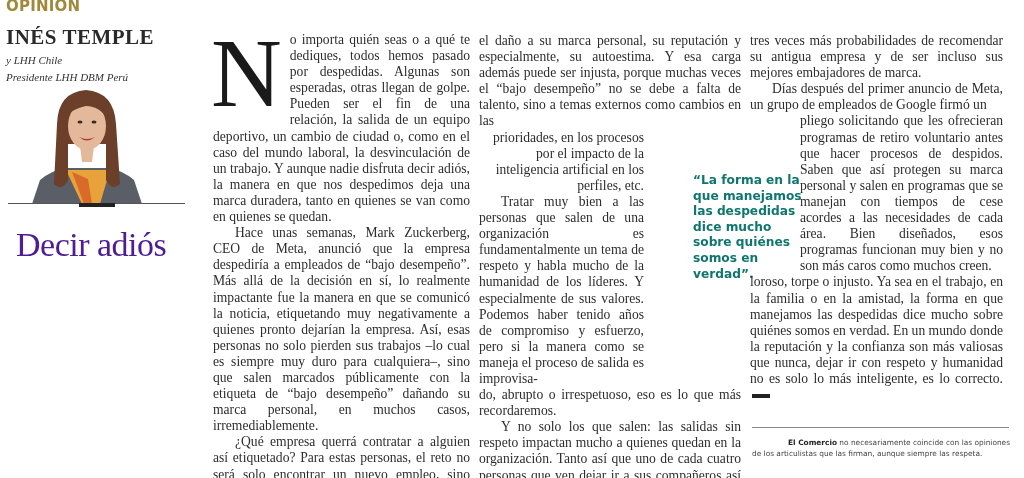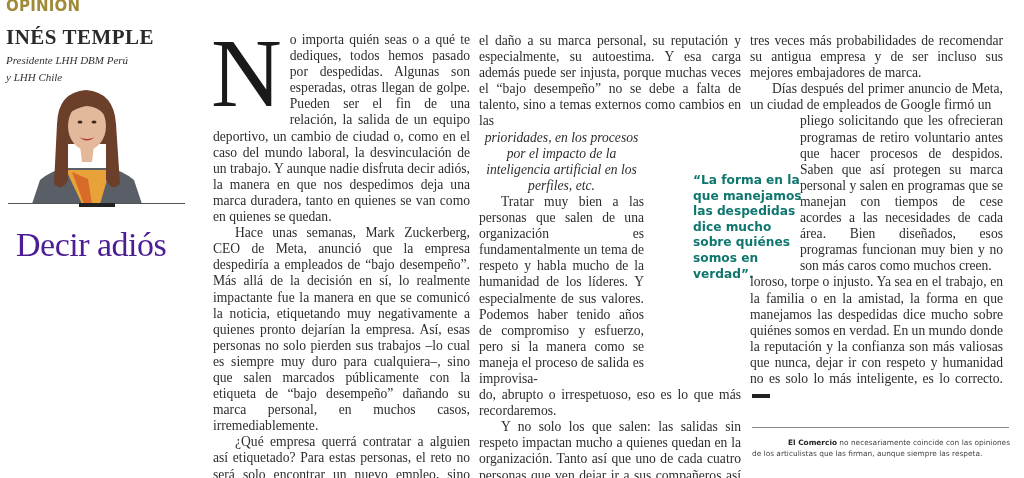--- a/index.html
+++ b/index.html
@@ -37,22 +37,22 @@
   .disclaimer { position: absolute; left: 752px; top: 437px; width: 260px; font-family: "DejaVu Sans", sans-serif; font-size: 7.4px; line-height: 11px; color: #444; }
   .disclaimer b { color: #222; padding-left: 36px; }
 </style>
 </head>
 <body>
 
 <div class="section-label">OPINIÓN</div>
 
 <div class="author-name">INÉS TEMPLE</div>
 <div class="author-role">
+  <div>y LHH Chile</div>
   <div>Presidente LHH DBM Perú</div>
-  <div>y LHH Chile</div>
 </div>
 
 <div class="photo">
   <svg width="130" height="120" viewBox="0 0 130 120">
     <path d="M10,120 L18,96 Q30,86 44,84 L86,84 Q100,86 112,96 L120,120 Z" fill="#5a5e66"></path>
     <path d="M44,86 L60,120 L78,120 L88,86 Z" fill="#e8a23a"></path>
     <path d="M50,88 L62,120 L70,120 L66,95 Z" fill="#d86a2a"></path>
     <path d="M35,40 Q36,8 64,6 Q92,8 94,40 L98,100 Q90,108 84,96 L84,60 L46,60 L46,96 Q40,108 32,100 Z" fill="#6b3f2a"></path>
     <ellipse cx="65" cy="42" rx="19" ry="24" fill="#e4b89a"></ellipse>
     <path d="M46,30 Q52,10 70,12 Q86,16 86,36 Q78,22 64,22 Q54,24 46,30 Z" fill="#6b3f2a"></path>
@@ -68,29 +68,29 @@
 <div class="article-title">Decir adiós</div>
 
 <div class="col col1">
   <p><span class="dropcap">N</span><span>o importa quién seas o a qué te dediques, todos hemos pasado por despedidas. Algunas son esperadas, otras llegan de golpe. Pueden ser el fin de una relación, la salida de un equipo deportivo, un cambio de ciudad o, como en el caso del mundo laboral, la desvinculación de un trabajo. Y aunque nadie disfruta decir adiós, la manera en que nos despedimos deja una marca duradera, tanto en quienes se van como en quienes se quedan.</span></p>
   <p class="indent">Hace unas semanas, Mark Zuckerberg, CEO de Meta, anunció que la empresa despediría a empleados de “bajo desempeño”. Más allá de la decisión en sí, lo realmente impactante fue la manera en que se comunicó la noticia, etiquetando muy negativamente a quienes pronto dejarían la empresa. Así, esas personas no solo pierden sus trabajos –lo cual es siempre muy duro para cualquiera–, sino que salen marcados públicamente con la etiqueta de “bajo desempeño” dañando su marca personal, en muchos casos, irremediablemente.</p>
   <p class="indent">¿Qué empresa querrá contratar a alguien así etiquetado? Para estas personas, el reto no será solo encontrar un nuevo empleo, sino superar</p>
 </div>
 
 <div class="col col2">
   <p>el daño a su marca personal, su reputación y especialmente, su autoestima. Y esa carga además puede ser injusta, porque muchas veces el “bajo desempeño” no se debe a falta de talento, sino a temas externos como cambios en las</p>
-  <p class="narrow" style="text-align:center;font-style:italic;">prioridades, en los procesos por el impacto de la inteligencia artificial en los perfiles, etc.</p>
+  <p class="narrow" style="text-align:right;">prioridades, en los procesos por el impacto de la inteligencia artificial en los perfiles, etc.</p>
   <p class="indent narrow">Tratar muy bien a las personas que salen de una organización es fundamentalmente un tema de respeto y habla mucho de la humanidad de los líderes. Y especialmente de sus valores. Podemos haber tenido años de compromiso y esfuerzo, pero si la manera como se maneja el proceso de salida es improvisa-</p>
   <p>do, abrupto o irrespetuoso, eso es lo que más recordaremos.</p>
   <p class="indent">Y no solo los que salen: las salidas sin respeto impactan mucho a quienes quedan en la organización. Tanto así que uno de cada cuatro personas que ven dejar ir a sus compañeros así considera renunciar también, especialmente los más talentosos, quienes saben que tienen oportunidades fuera. Por otro lado, quienes tienen una experiencia de salida positiva tienen</p>
 </div>
 
 <div class="pullquote">“La forma en la que manejamos las despedidas dice mucho sobre quiénes somos en verdad”.</div>
 
 <div class="col col3">
   <p>tres veces más probabilidades de recomendar su antigua empresa y de ser incluso sus mejores embajadores de marca.</p>
-  <p class="indent">Días después del primer anuncio de Meta, un ciudad de empleados de Google firmó un</p>
+  <p class="indent">Días después del primer anuncio de Meta, un grupo de empleados de Google firmó un</p>
   <p class="inset">pliego solicitando que les ofrecieran programas de retiro voluntario antes que hacer procesos de despidos. Saben que así protegen su marca personal y salen en programas que se manejan con tiempos de cese acordes a las necesidades de cada área. Bien diseñados, esos programas funcionan muy bien y no son más caros como muchos creen.</p>
   <p><span>loroso, torpe o injusto. Ya sea en el trabajo, en la familia o en la amistad, la forma en que manejamos las despedidas dice mucho sobre quiénes somos en verdad. En un mundo donde la reputación y la confianza son más valiosas que nunca, dejar ir con respeto y humanidad no es solo lo más inteligente, es lo correcto.</span><span class="end-mark"></span></p>
 </div>
 
 <div class="footer-rule"></div>
 <div class="disclaimer"><b>El Comercio</b><span> no necesariamente coincide con las opiniones de los articulistas que las firman, aunque siempre las respeta.</span></div>
 
 </body></html>

